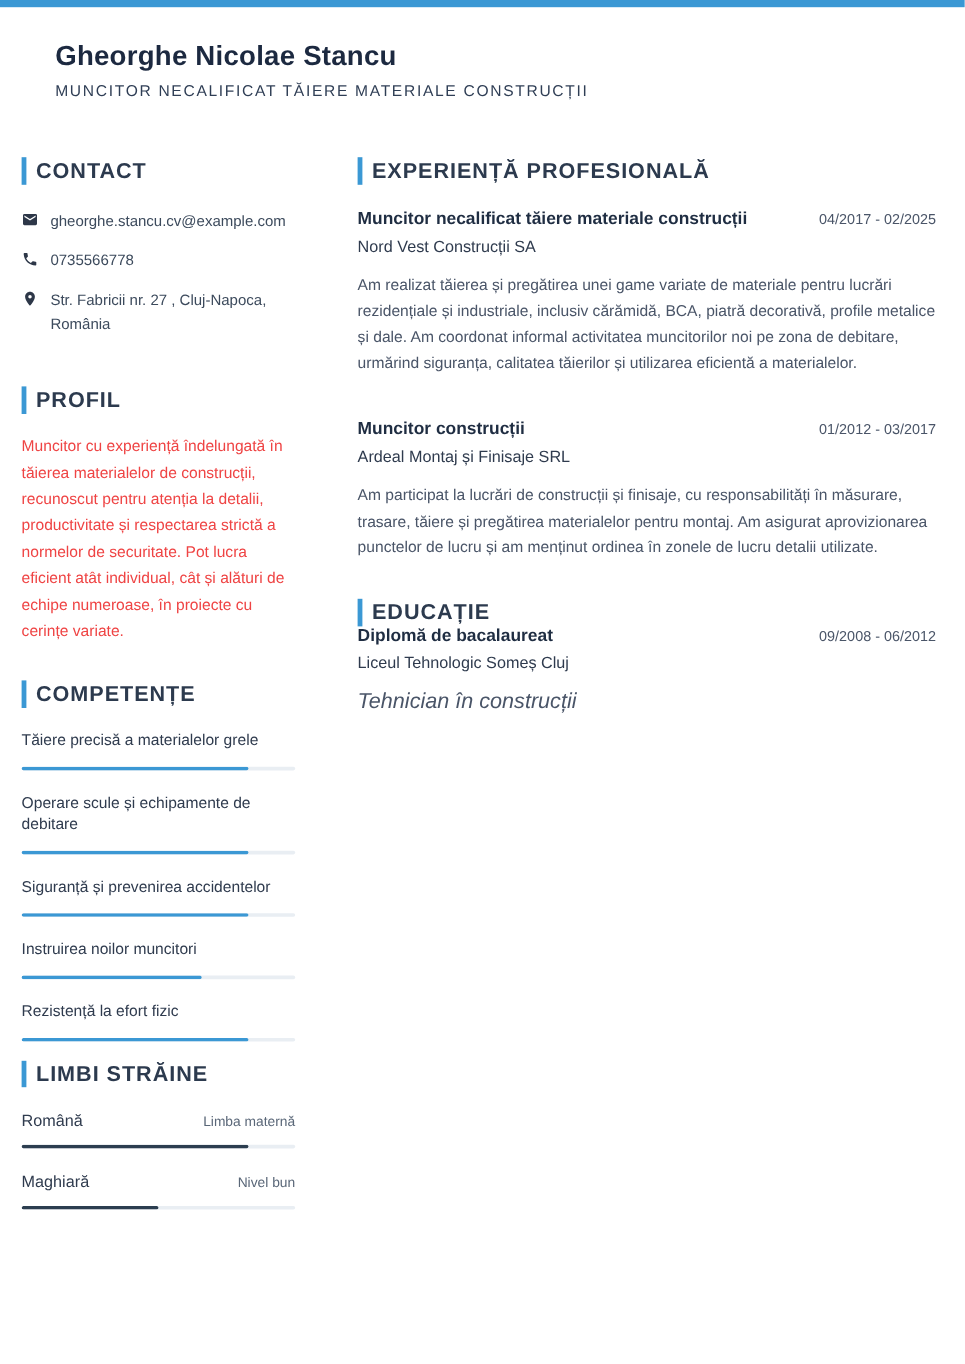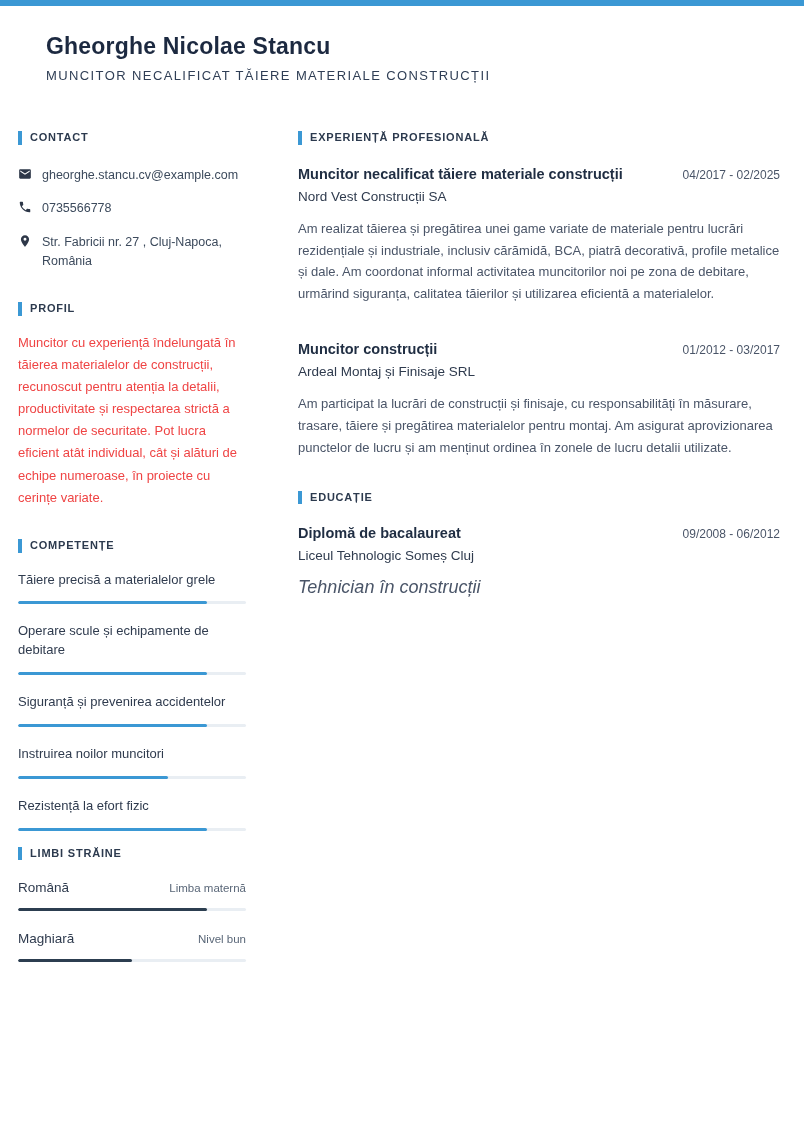--- a/index.html
+++ b/index.html
@@ -11,30 +11,30 @@
   }
   .topbar { height: 6px; background: #3b98d4; }
   .header { padding: 27px 36px 0 46px; }
   .name { font-size: 23px; font-weight: 700; color: #1c2940; letter-spacing: 0.2px; }
   .subtitle { margin-top: 8px; font-size: 13px; letter-spacing: 1.4px; color: #2f3e55; text-transform: uppercase; }
   .columns { display: flex; align-items: flex-start; margin-top: 48px; padding: 0 24px 60px 18px; }
   .left { flex: none; width: 228px; margin-right: 52px; }
   .right { flex: 1; min-width: 0; }
   .sec {
     border-left: 4px solid #3b98d4; padding-left: 8px;
-    font-size: 11px; font-weight: 700; letter-spacing: 0.8px;
+    font-size: 18px; font-weight: 700; letter-spacing: 0.8px;
     color: #2c3a4e; text-transform: uppercase; line-height: 1.25;
   }
   
   .crow { display: flex; align-items: flex-start; margin-top: 14px; }
   .crow:first-of-type { margin-top: 21px; }
   .crow .ic { flex: none; width: 14px; height: 14px; margin-right: 10px; margin-top: 1px; }
   .crow .ctext { font-size: 12.5px; color: #3c4a5c; line-height: 1.55; word-break: break-word; }
   
-  .profil-section { margin-top: 31px; }
+  .profil-section { margin-top: 42px; }
   .profil-text { margin-top: 16px; font-size: 13px; line-height: 1.7; color: #ef4444; }
   
   .comp-section { margin-top: 30px; }
   .skill { margin-top: 18px; }
   .skill-label { font-size: 13px; color: #2f3b4e; line-height: 1.45; }
   .track { margin-top: 12px; height: 3px; background: #e9eef3; border-radius: 2px; overflow: hidden; }
   .fill { height: 100%; border-radius: 2px; }
   .fill.blue { background: #3b98d4; }
   .fill.navy { background: #2c3e50; }
   
@@ -47,21 +47,21 @@
   
   .job { margin-top: 21px; }
   .job + .job { margin-top: 36px; }
   .job-head { display: flex; justify-content: space-between; align-items: baseline; }
   .job-title { font-size: 14.5px; font-weight: 700; color: #1f2d42; }
   .date { flex: none; margin-left: 16px; font-size: 12px; color: #4a5568; }
   .company { margin-top: 7px; font-size: 13.5px; color: #2f3b4e; }
   .desc { margin-top: 14px; font-size: 13px; line-height: 1.68; color: #4a5568; }
   
   .edu-section { margin-top: 32px; }
-  .edu { margin-top: 21px; }
+  .edu { }
   .edu-note { margin-top: 14px; font-size: 18px; font-style: italic; color: #4a5568; }
 </style>
 </head>
 <body>
 
 <div class="page">
   <div class="topbar"></div>
 
   <header class="header">
     <h1 class="name">Gheorghe Nicolae Stancu</h1>

